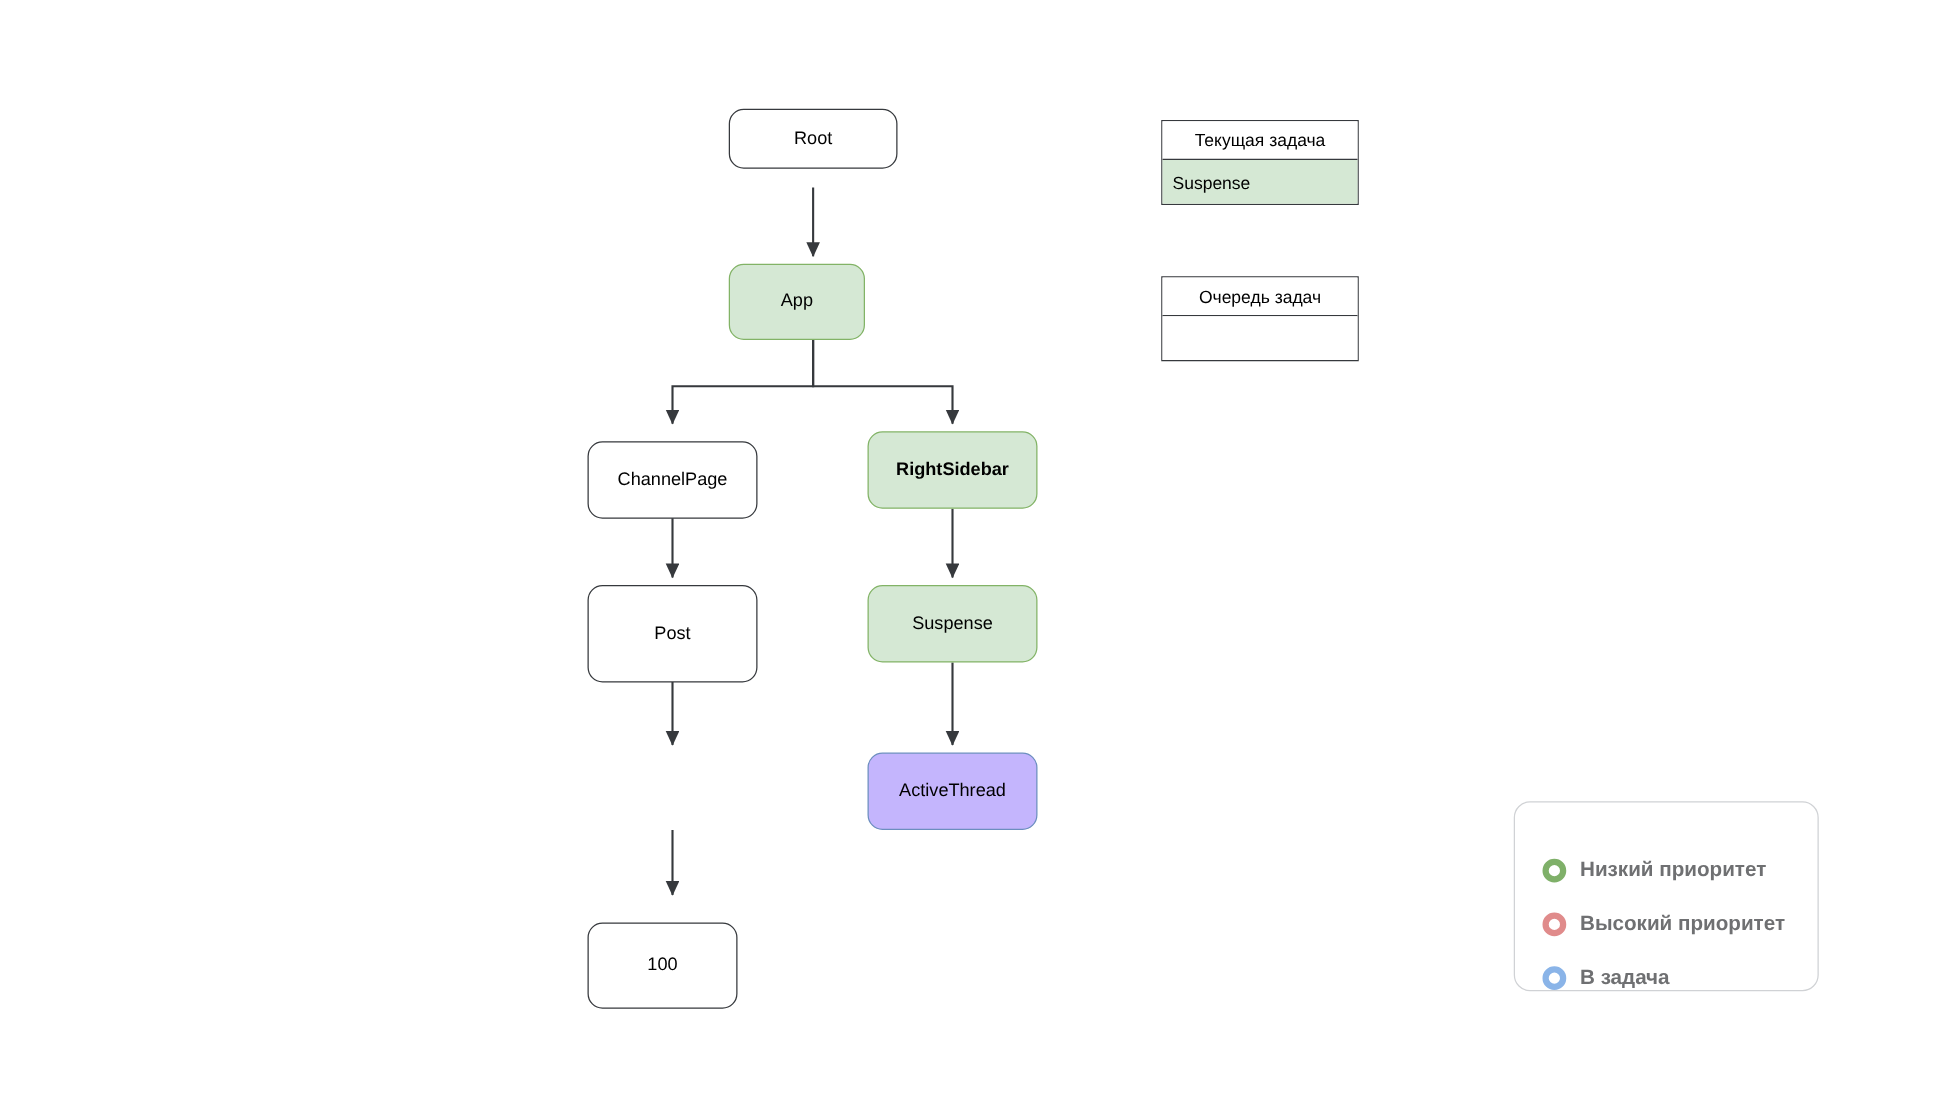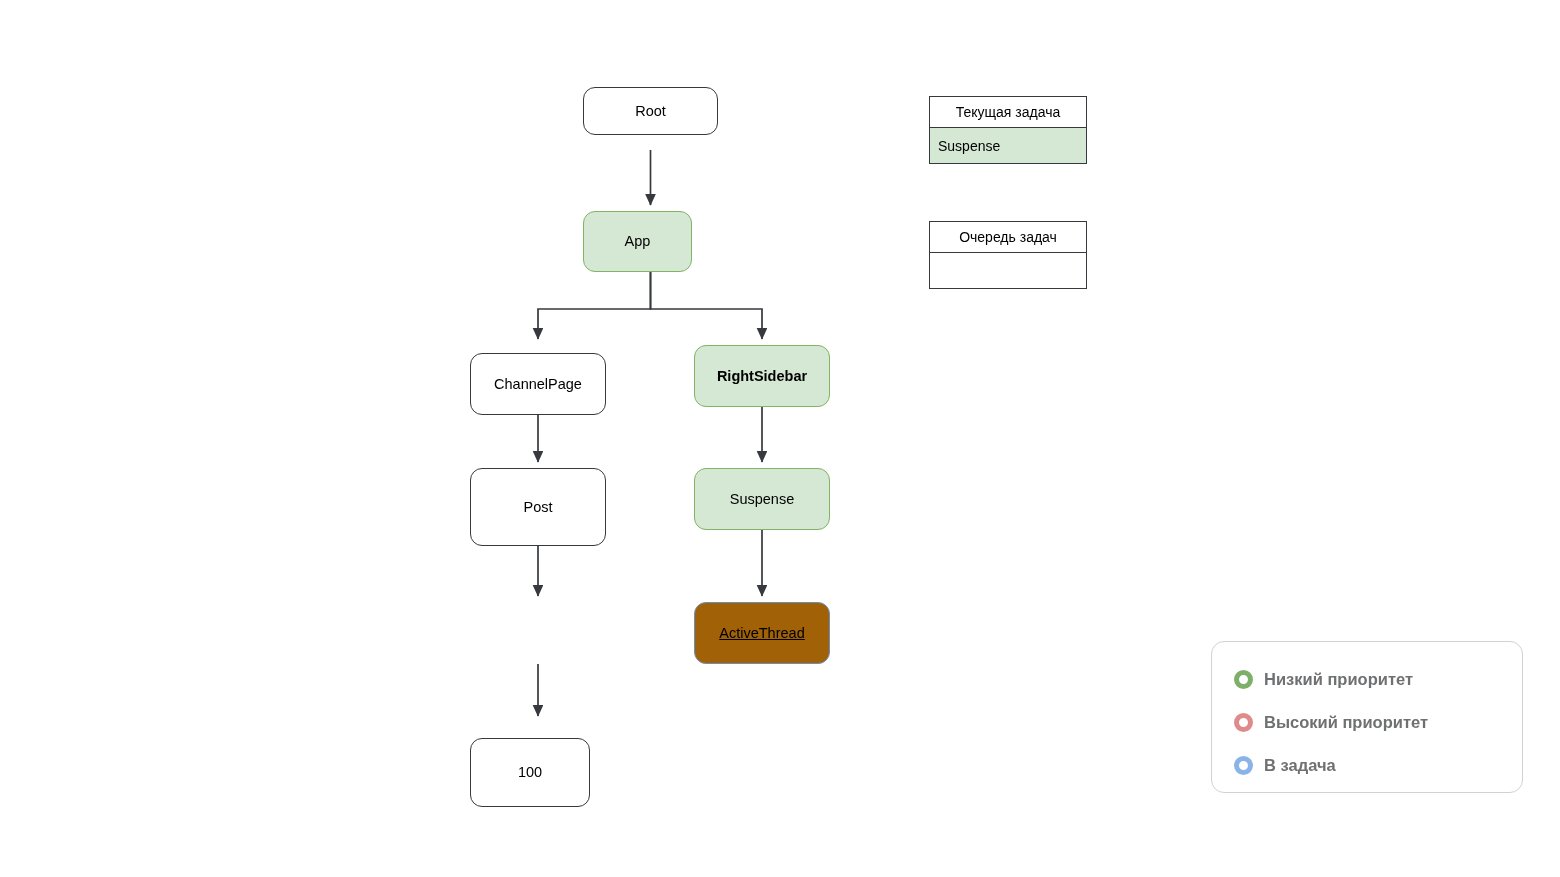--- a/index.html
+++ b/index.html
@@ -47,23 +47,22 @@
   }
   .node.plain {
     background: #ffffff;
     border: 1.6px solid #36393d;
   }
   .node.green {
     background: #d5e8d4;
     border: 1.4px solid #82b366;
   }
   .node.blue {
-    background: #a16207;
+    background: #c4b5fd;
     border: 1.4px solid #6c8ebf;
-    text-decoration: underline;
   }
 
   
   .panel {
     position: absolute;
     box-sizing: border-box;
     border: 1.6px solid #36393d;
     background: #ffffff;
   }
   .panel-header {
@@ -91,27 +90,27 @@
   }
   .panel-row.empty {
     background: #ffffff;
   }
 
   
   #legend {
     position: absolute;
     left: 1211px;
     top: 641px;
-    width: 312px;
+    width: 244px;
     height: 152px;
     box-sizing: border-box;
     background: #ffffff;
     border: 1.4px solid #d0d2d5;
     border-radius: 13px;
-    padding: 16px 0 0 22px;
+    padding: 33px 0 0 22px;
   }
   .legend-item {
     display: flex;
     align-items: center;
     height: 43px;
   }
   .legend-dot {
     width: 19px;
     height: 19px;
     border-radius: 50%;

